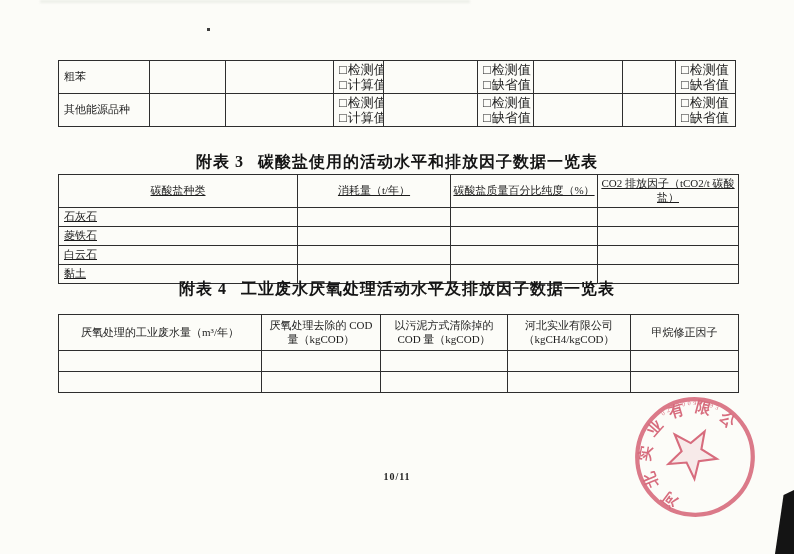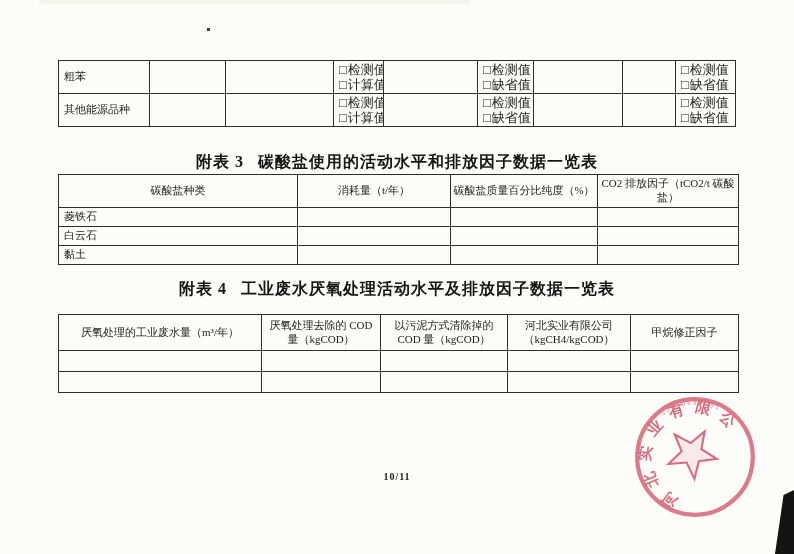--- a/index.html
+++ b/index.html
@@ -98,33 +98,39 @@
         <span class="cbline"><span class="cb">□</span><span>缺省值</span></span>
       </td>
     </tr>
   </tbody>
     </table>
 
   <div class="tbl-title" style="top:152px;">
     <span class="num">附表 3</span><span>碳酸盐使用的活动水平和排放因子数据一览表</span>
   </div>
 
-  <table class="tbl" style="left:58px;top:174px;width:680px;">
+  <table class="tbl" style="left:58px;top:174px;width:680px;text-decoration:underline;">
     <colgroup>
       <col style="width:239px">
         <col style="width:153px">
         <col style="width:147px">
         <col style="width:141px">
     </colgroup>
     <tbody>
         <tr style="height:21px">
       <td class="hdr">碳酸盐种类</td>
       <td class="hdr">消耗量（t/年）</td>
       <td class="hdr">碳酸盐质量百分比纯度（%）</td>
       <td class="hdr">CO2 排放因子（tCO2/t 碳酸盐）</td>
+    </tr>
+    <tr style="height:19px">
+      <td class="lbl">石灰石</td>
+      <td></td>
+      <td></td>
+      <td></td>
     </tr>
     <tr style="height:19px">
       <td class="lbl">菱铁石</td>
       <td></td>
       <td></td>
       <td></td>
     </tr>
     <tr style="height:19px">
       <td class="lbl">白云石</td>
       <td></td>

